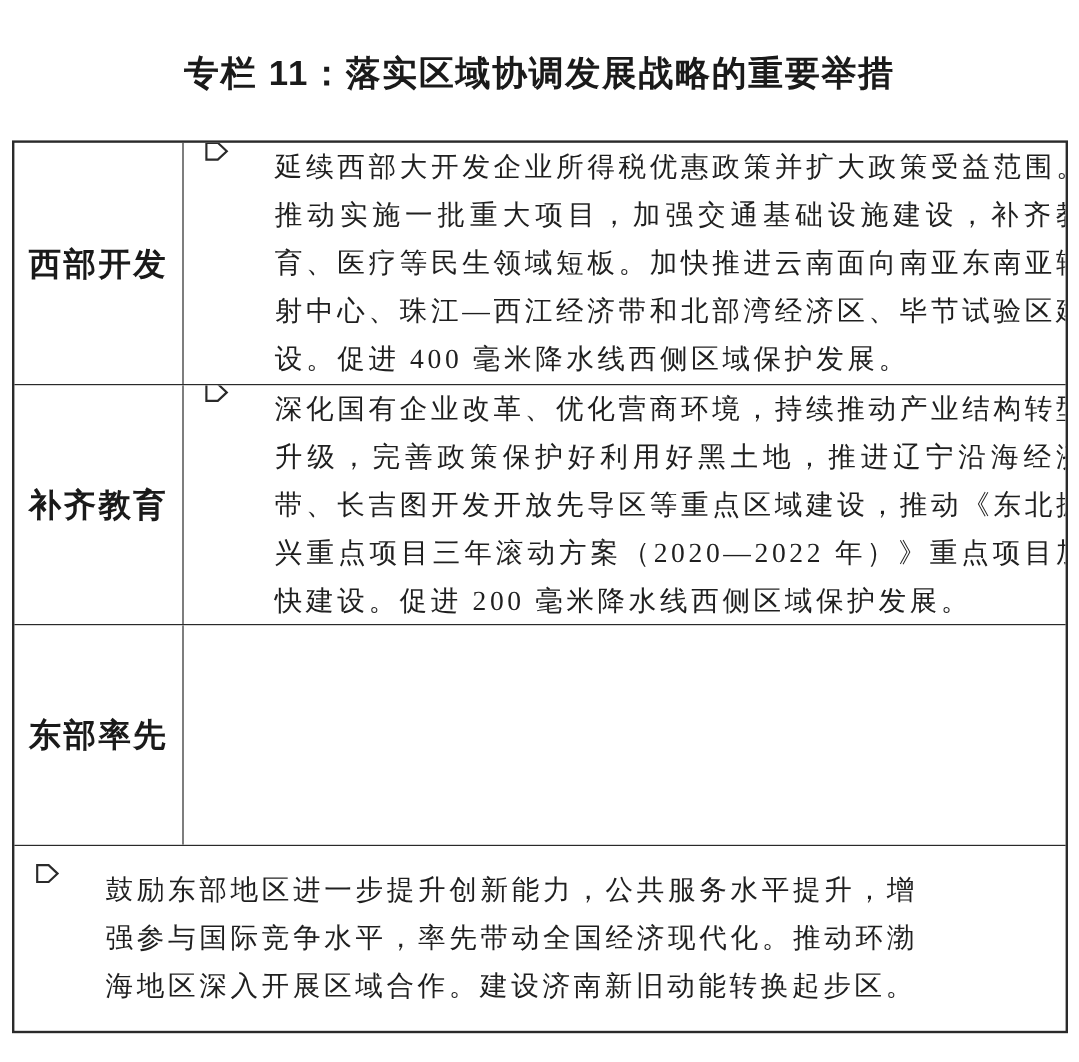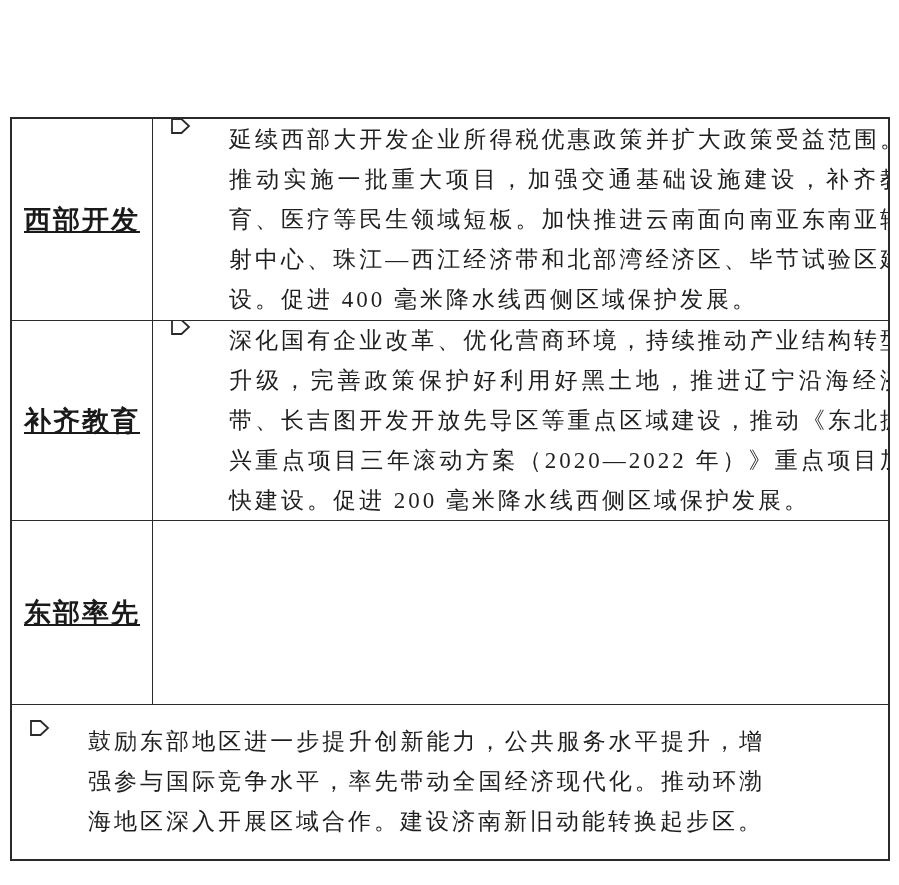--- a/index.html
+++ b/index.html
@@ -51,21 +51,20 @@
     flex: 0 0 140px;
     border-right: 1px solid #2a2a2a;
     display: flex;
     align-items: center;
     justify-content: center;
     font-family: "Liberation Sans", sans-serif;
     font-weight: bold;
     font-size: 27px;
     letter-spacing: 2px;
     color: #1a1a1a;
-    text-decoration: underline;
   }
   .content-cell {
     flex: 1 1 auto;
     display: flex;
     align-items: center;
     overflow: hidden;
   }
   .content-inner {
     display: flex;
     align-items: flex-start;
@@ -91,20 +90,21 @@
     text-align: justify;
     text-justify: inter-character;
     color: #1f1f1f;
   }
 </style>
 </head>
 <body>
 
 <div class="page">
 
+  <h1 class="title">专栏 11：落实区域协调发展战略的重要举措</h1>
 
   <div class="table">
 
     <div class="row row-1">
       <div class="label-cell">西部开发</div>
       <div class="content-cell">
         <div class="content-inner">
           <span class="bullet">
             <svg width="22" height="22" viewBox="0 0 22 22">
               <polygon points="3,6 12.5,6 20,13 12.5,20 3,20" fill="none" stroke="#2a2a2a" stroke-width="1.8" stroke-linejoin="miter"></polygon>

